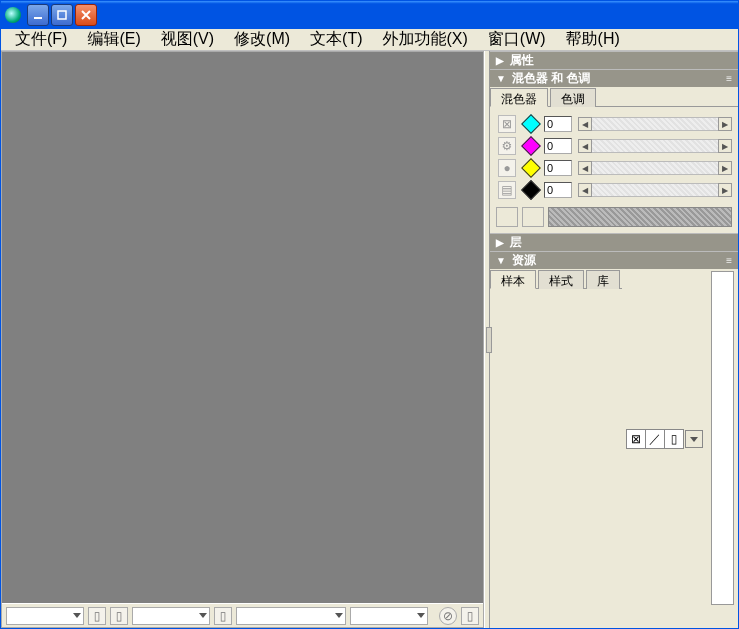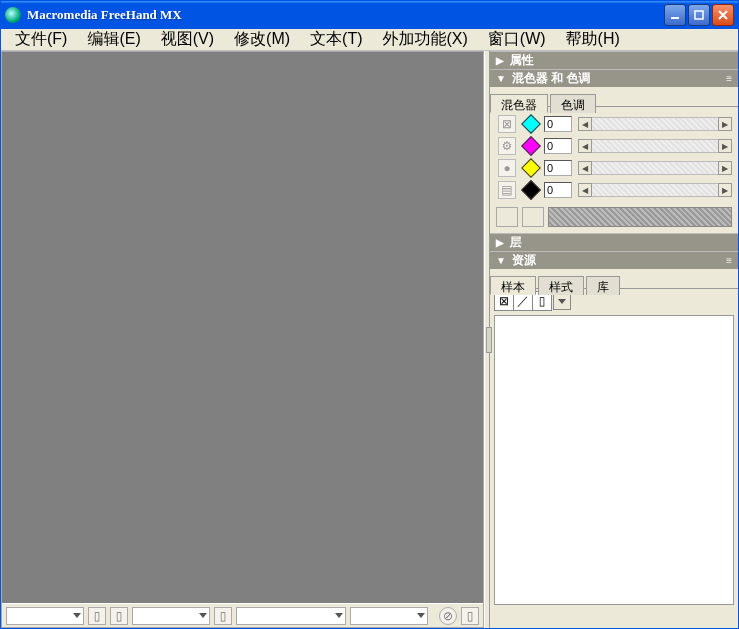--- a/index.html
+++ b/index.html
@@ -24,49 +24,48 @@
 .sb-wide { width: 110px; display: flex; align-items: center; justify-content: flex-end; padding-right: 2px; }
 .tri-down { width: 0; height: 0; border-left: 4px solid transparent; border-right: 4px solid transparent; border-top: 5px solid #555; }
 .splitter { width: 6px; background: #ece9d8; position: relative; border-left:1px solid #fff; border-right:1px solid #999;}
 .splitter::after { content:""; position:absolute; left:1px; top:50%; width:4px; height:24px; transform:translateY(-50%); border:1px solid #999; background:#d8d5c8;}
 .panels { width: 248px; display: flex; flex-direction: column; background: #ece9d8; }
 .panel-title { height: 18px; background: #97958a; color: #fff; display: flex; align-items: center; padding: 0 6px; font-size: 12px; font-weight: bold; border-top: 1px solid #bbb; position: relative; }
 .panel-title .arrow { margin-right: 6px; font-size: 10px; }
 .panel-title .menu-icon { position: absolute; right: 6px; top: 3px; font-size: 10px; color: #eee; }
 .panel-body { background: #ece9d8; }
 .tabs { display: flex; background: #ece9d8; border-bottom: 1px solid #999; height: 20px; }
-.tab { padding: 2px 10px; background: #e2dfd2; border: 1px solid #999; border-bottom: none; margin-right: 2px; cursor: default; position: relative; top: 7px; }
+.tab { padding: 2px 10px; background: #e2dfd2; border: 1px solid #999; border-bottom: none; margin-right: 2px; cursor: default; position: relative; top: 1px; }
 .tab.active { background: #ece9d8; border-bottom: 1px solid #ece9d8; }
 .mixer-body { padding: 6px 6px 6px 6px; }
 .mixer-row { display: flex; align-items: center; height: 22px; gap: 6px; }
 .mixer-left-icons { width: 22px; display: flex; justify-content: center; }
 .left-icon { width: 18px; height: 18px; border: 1px solid #bbb; background: #f4f2eb; display: flex; align-items: center; justify-content: center; color: #999; }
 .swatch { width: 14px; height: 14px; transform: rotate(45deg); border: 1px solid #333; }
 .sw-cyan { background: #00ffff; } .sw-magenta { background: #ff00ff; } .sw-yellow { background: #ffff00; } .sw-black { background: #000; }
 .val-input { width: 28px; height: 16px; border: 1px inset #aaa; background: #fff; font-size: 11px; padding: 0 2px; }
 .slider { flex: 1; height: 16px; display: flex; align-items: center; }
 .slider-btn { width: 14px; height: 14px; border: 1px solid #999; background: #ece9d8; display: flex; align-items: center; justify-content: center; font-size: 8px; color: #555; }
 .slider-track { flex: 1; height: 14px; background: repeating-linear-gradient(45deg,#eee,#eee 2px,#e2e2e2 2px,#e2e2e2 4px); border-top: 1px solid #bbb; border-bottom: 1px solid #bbb; }
 .mixer-bottom { display: flex; align-items: center; margin-top: 6px; gap: 4px; }
 .mixer-bottom .btn { width: 22px; height: 20px; border: 1px solid #aaa; background: #ece9d8; }
 .mixer-preview { flex: 1; height: 20px; background: repeating-linear-gradient(45deg,#bbb,#bbb 2px,#999 2px,#999 4px); border: 1px solid #888; }
-.resources-body { padding: 0; display: flex; flex-direction: column; height: 340px; }
+.resources-body { padding: 0; display: flex; flex-direction: row; height: 340px; }
 .res-icons { display: flex; align-items: center; padding: 2px 4px; gap: 0; }
 .res-icon { width: 20px; height: 20px; border: 1px solid #888; background: #fff; display: flex; align-items: center; justify-content: center; font-size: 12px; margin-right: -1px; }
 .res-drop { width: 18px; height: 18px; background: #ece9d8; border: 1px solid #888; display: flex; align-items: center; justify-content: center; margin-left: 2px; }
 .res-list { flex: 1; background: #fff; border: 1px solid #999; margin: 2px 4px 4px 4px; }
 svg { display: block; }
 </style>
 </head>
 <body>
 
 <div class="window">
   <div class="titlebar">
     <div class="app-icon"></div>
-    <div class="title">Macromedia FreeHand MX</div>
     <div class="win-btns">
       <div class="win-btn win-min">
         <svg width="10" height="10">
             <rect x="1" y="7" width="8" height="2" fill="#fff"></rect>
           </svg>
       </div>
       <div class="win-btn win-max">
         <svg width="10" height="10">
             <rect x="1" y="1" width="8" height="8" fill="none" stroke="#fff" stroke-width="1.5"></rect>
           </svg>

